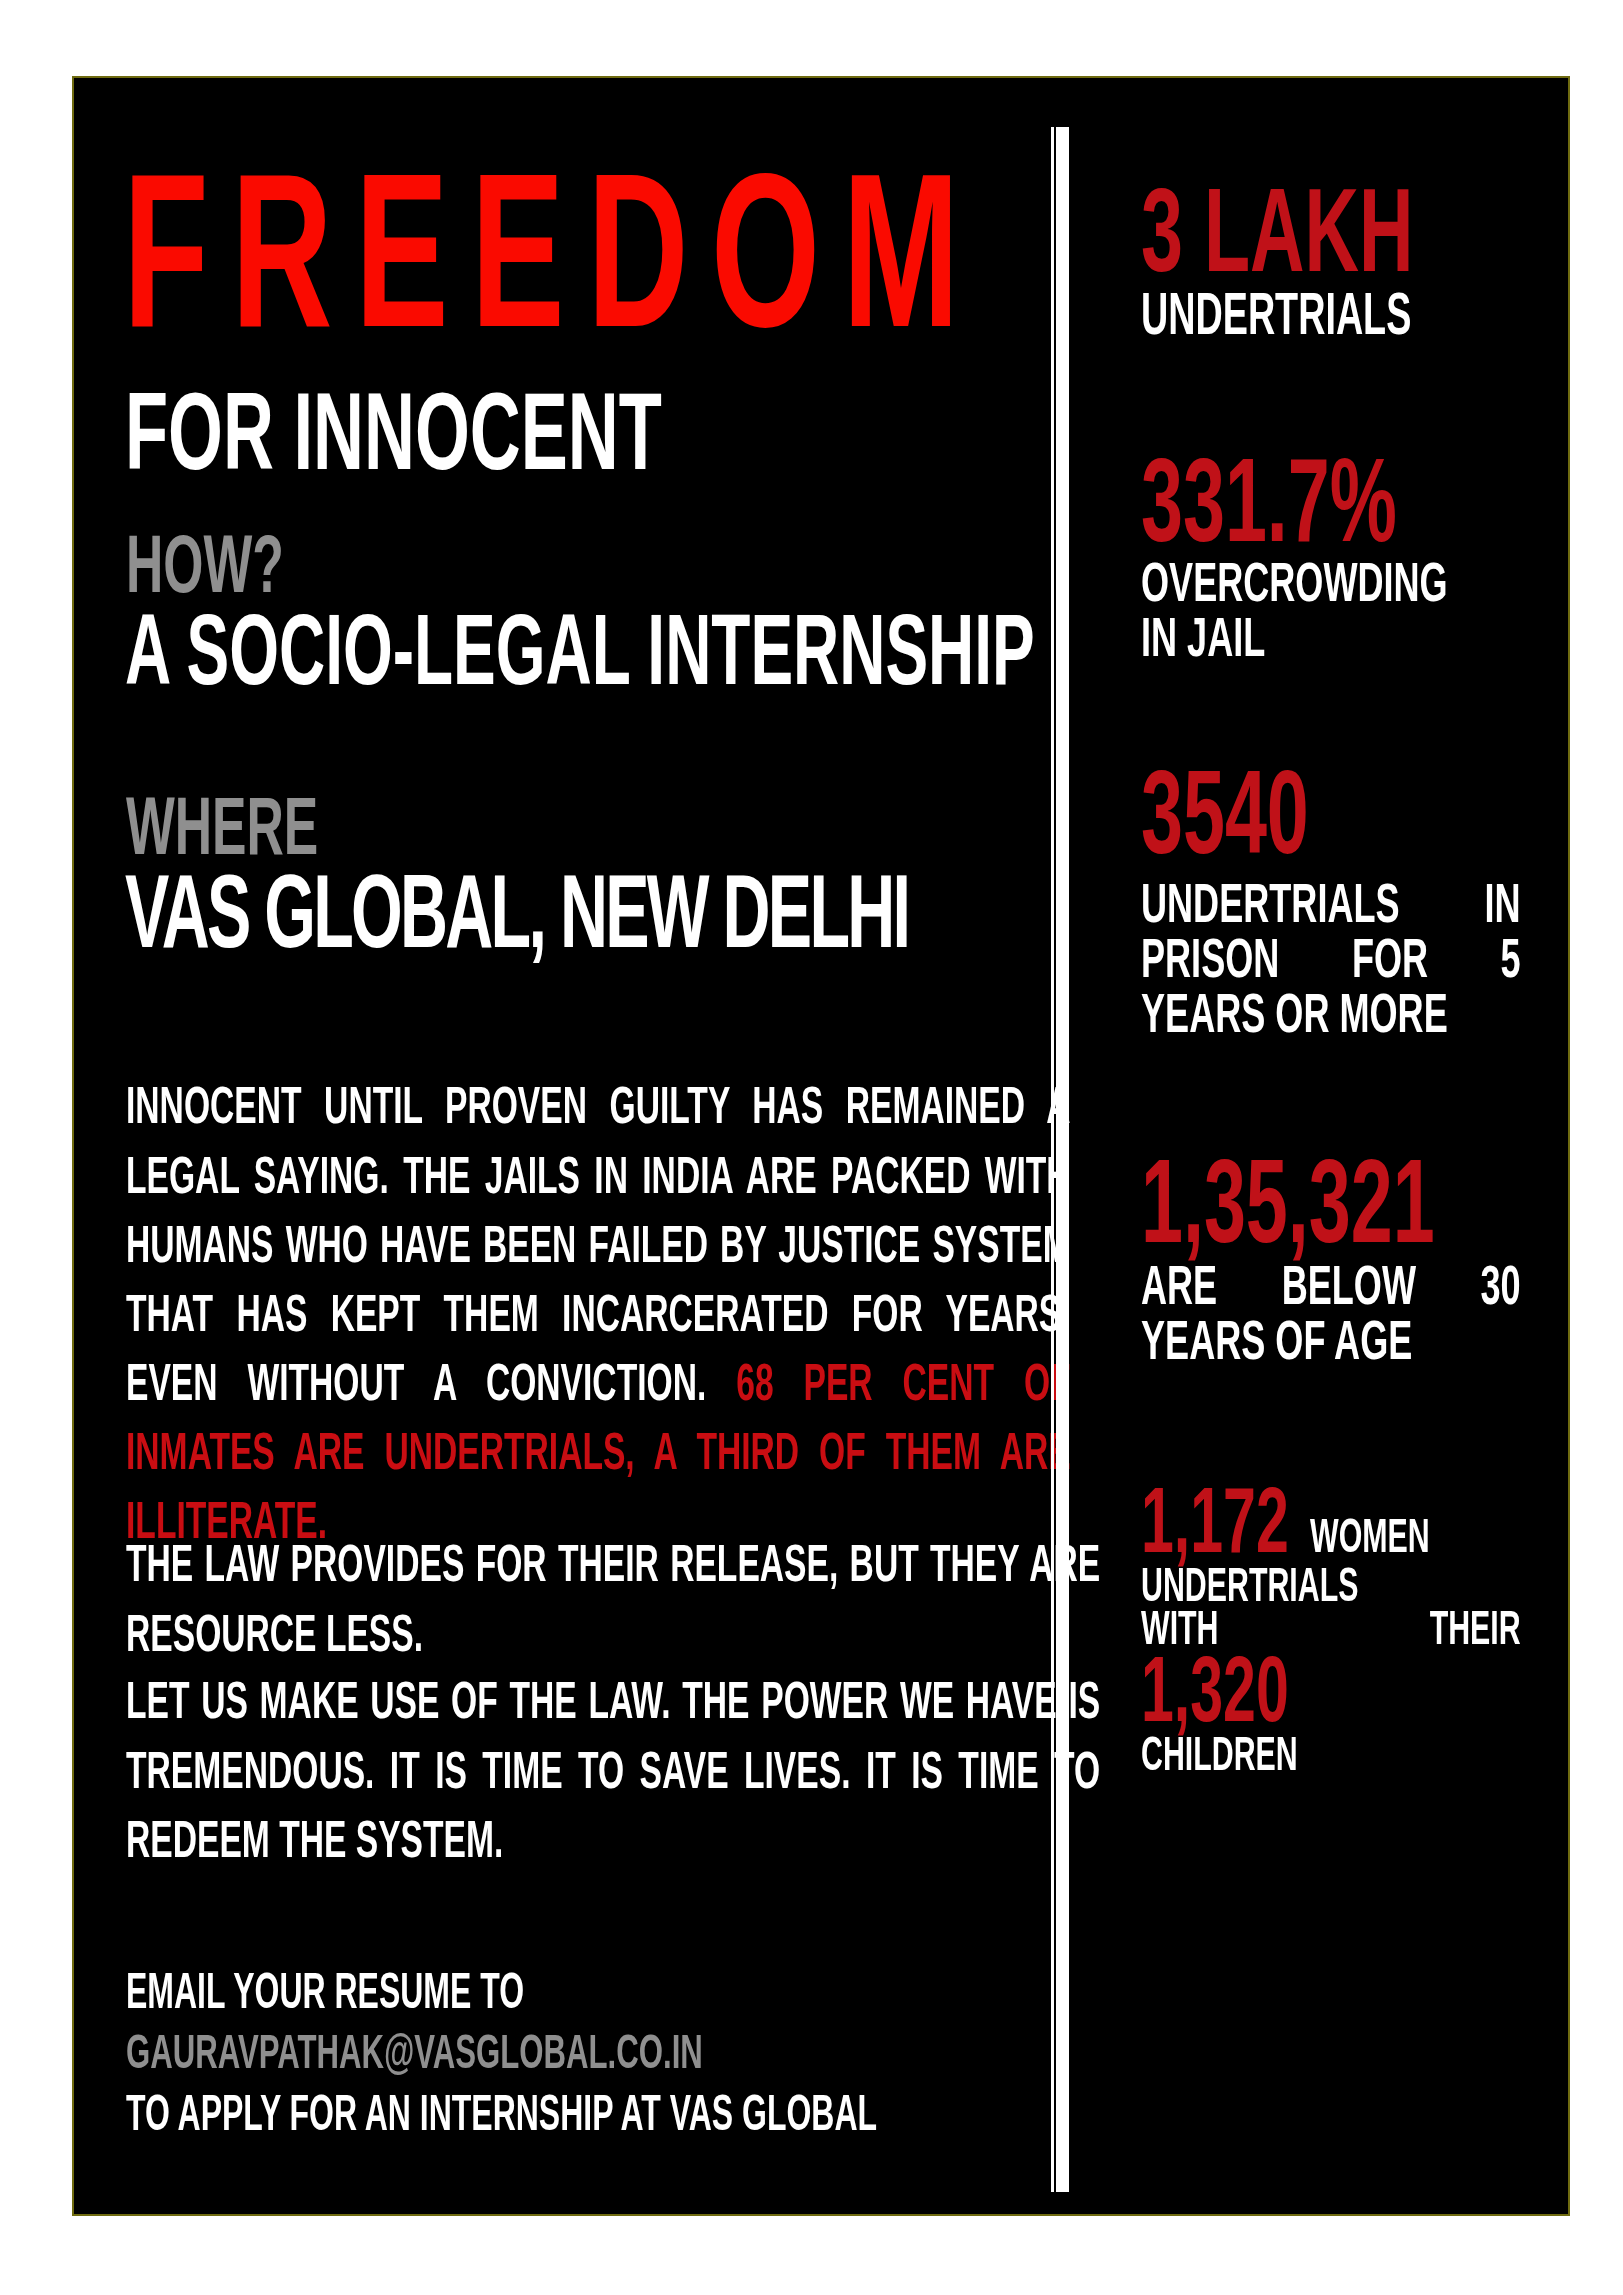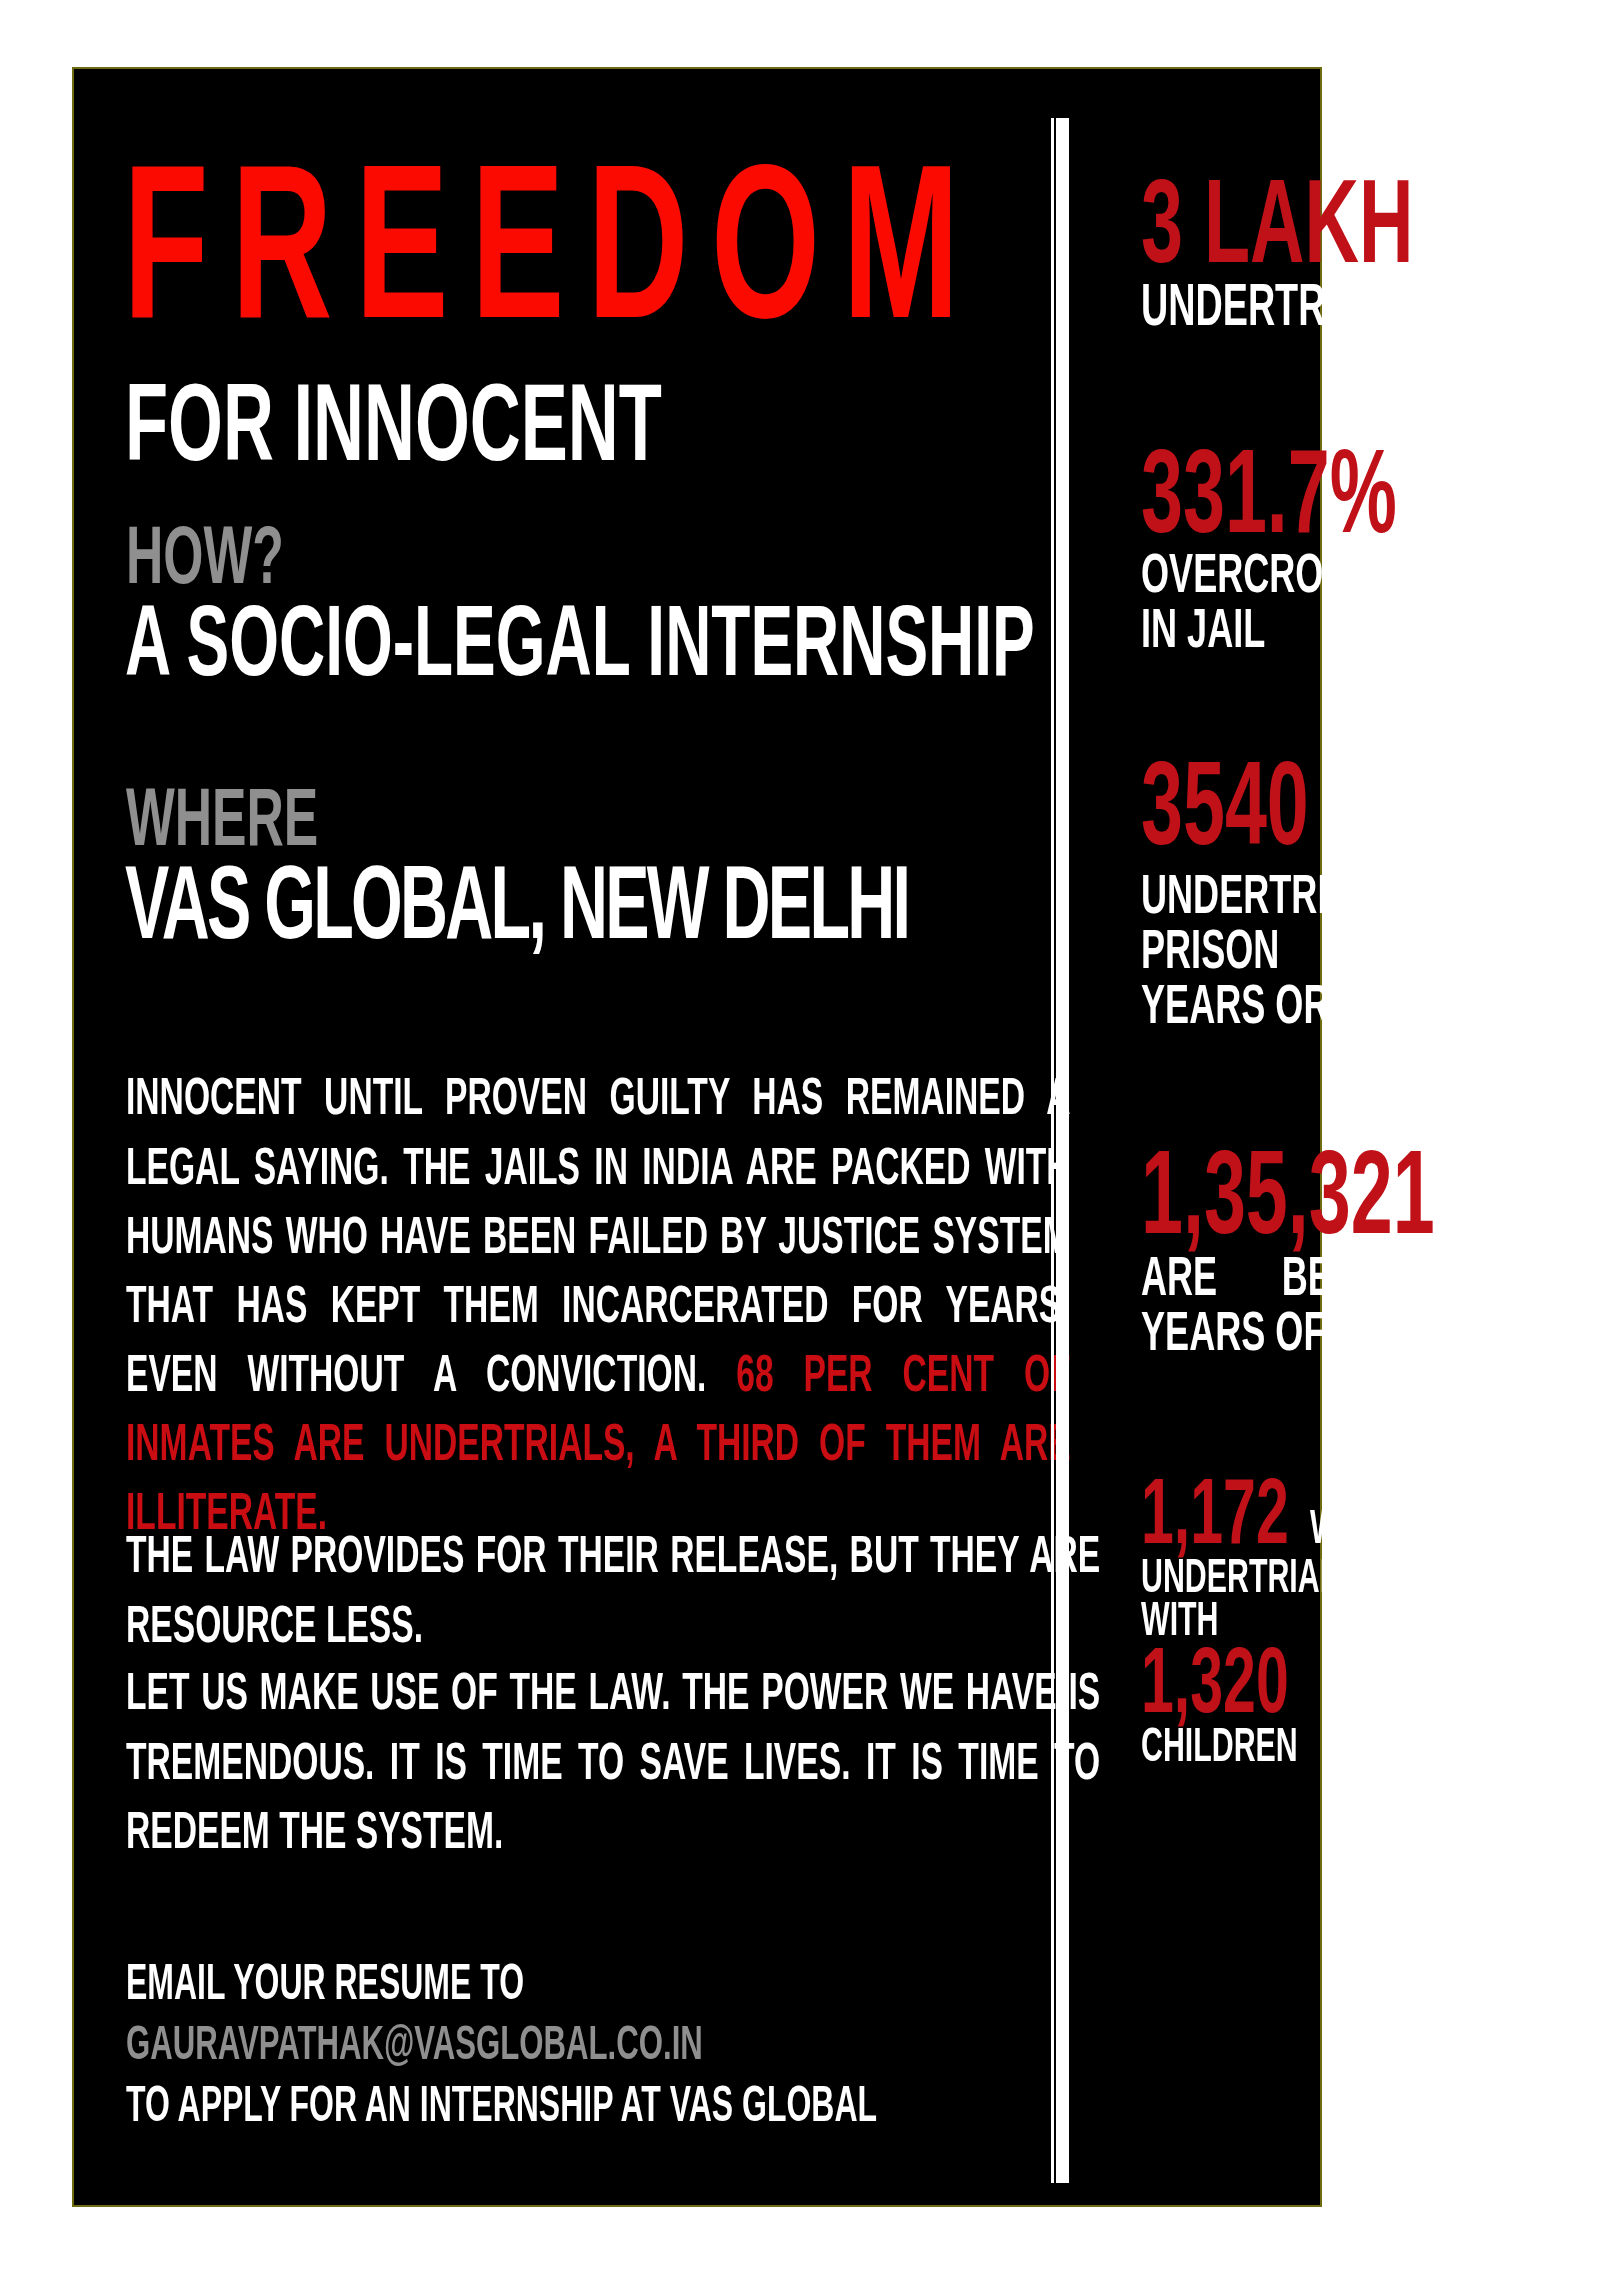--- a/index.html
+++ b/index.html
@@ -5,21 +5,21 @@
   :root{
     --freedom-red:#fa0a00;
     --stat-red:#c01118;
     --para-red:#c90d12;
     --gray-text:#8f8f8f;
     --border-olive:#6f6b10;
   }
   *{box-sizing:border-box;}
   body{margin:0;background:#ffffff;font-family:"Liberation Sans",sans-serif;}
   .canvas{position:relative;width:1623px;height:2295px;background:#ffffff;overflow:hidden;}
-  .poster{position:absolute;left:72px;top:67px;width:1250px;height:2140px;background:#000000;
+  .poster{position:absolute;left:72px;top:76px;width:1498px;height:2140px;background:#000000;
           border:2.6px solid var(--border-olive,#6f6b10);}
   
   .t{position:absolute;font-weight:700;line-height:1;white-space:nowrap;
      transform:scale(0.82,1.28);transform-origin:0 0;}
   .p{position:absolute;font-weight:700;text-align:justify;
      transform:scale(0.82,1.28);transform-origin:0 0;}
   .w{color:#ffffff;}
   .g{color:var(--gray-text,#8f8f8f);}
   .fr{color:var(--freedom-red,#fa0a00);}
   .sr{color:var(--stat-red,#c01118);}

